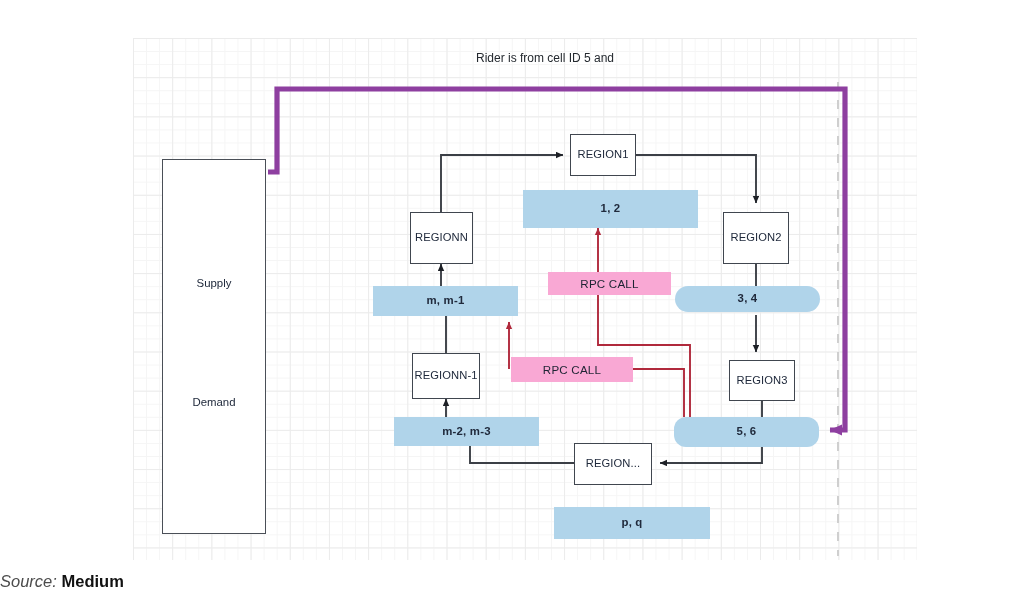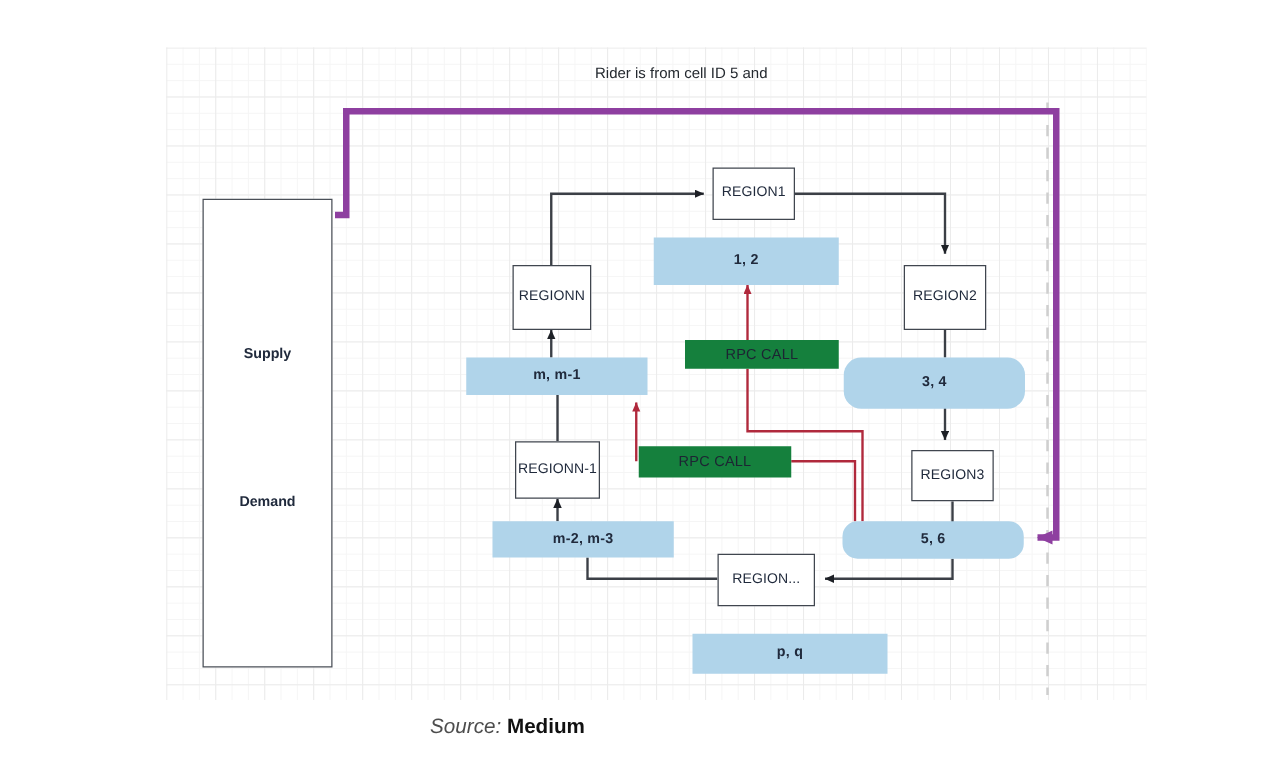--- a/index.html
+++ b/index.html
@@ -66,35 +66,34 @@
   }
 
   .cell-box {
     background: #b0d4ea;
     font-size: 11.4px;
     font-weight: bold;
     letter-spacing: 0.2px;
   }
 
   .rpc-box {
-    background: #15803d;
+    background: #f9a8d4;
     font-size: 11.6px;
     letter-spacing: 0.2px;
     color: #1d2433;
   }
 
   #supply-demand-box {
     border: 1.8px solid #4a4f57;
     background: #ffffff;
     position: absolute;
     left: 162px;
     top: 159px;
     width: 102px;
     height: 373px;
-    font-weight: bold;
   }
   #supply-demand-box .sd-label {
     position: absolute;
     left: 0;
     width: 100%;
     text-align: center;
     font-size: 11.4px;
     color: #202A3C;
   }
   #supply-label  { top: 117px; }
@@ -111,21 +110,21 @@
     color: #24292f;
     line-height: 1.35;
   }
 
   
   #source-caption {
     position: absolute;
     left: 0;
     top: 572px;
     width: 812px;
-    text-align: center;
+    text-align: left;
     font-size: 16.5px;
     color: #1a1a1a;
   }
   #source-caption .src-word {
     font-style: italic;
     color: #4d4d4d;
   }
   #source-caption .src-name {
     font-weight: bold;
     color: #111111;
@@ -214,25 +213,25 @@
 <div class="node region-box" style="left:410px; top:212px; width:63px; height:52px;">
   <span>REGION</span>
   <span>N</span>
 </div>
 
 <div class="node region-box" style="left:412px; top:353px; width:68px; height:46px;">
   <span>REGION</span>
   <span>N-1</span>
 </div>
 
-<div class="node cell-box" style="left:523px; top:190px; width:148px; height:38px;justify-content:center;">
+<div class="node cell-box" style="left:523px; top:190px; width:175px; height:38px;justify-content:center;">
   <span>1, 2</span>
 </div>
 
-<div class="node cell-box" style="left:675px; top:286px; width:145px; height:41px;border-radius:14px;">
+<div class="node cell-box" style="left:675px; top:286px; width:145px; height:26px;border-radius:14px;">
   <span>3, 4</span>
 </div>
 
 <div class="node cell-box" style="left:674px; top:417px; width:145px; height:30px;border-radius:12px;">
   <span>5, 6</span>
 </div>
 
 <div class="node cell-box" style="left:554px; top:507px; width:156px; height:32px;">
   <span>p, q</span>
 </div>

